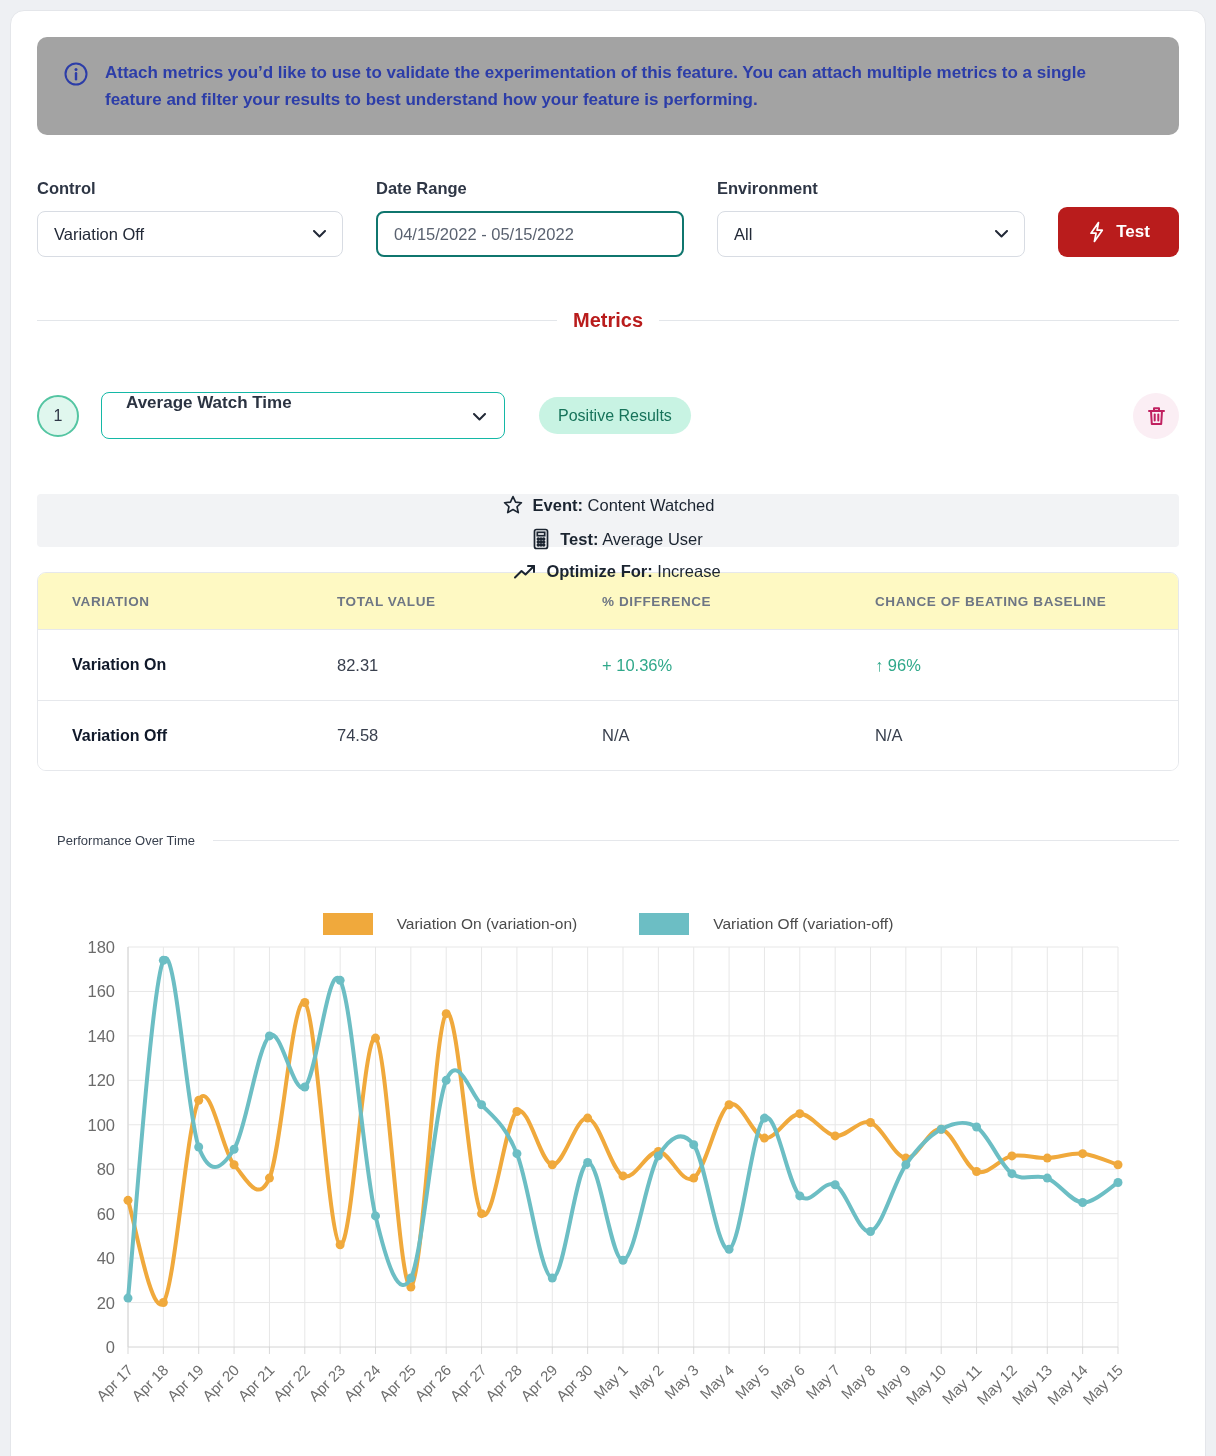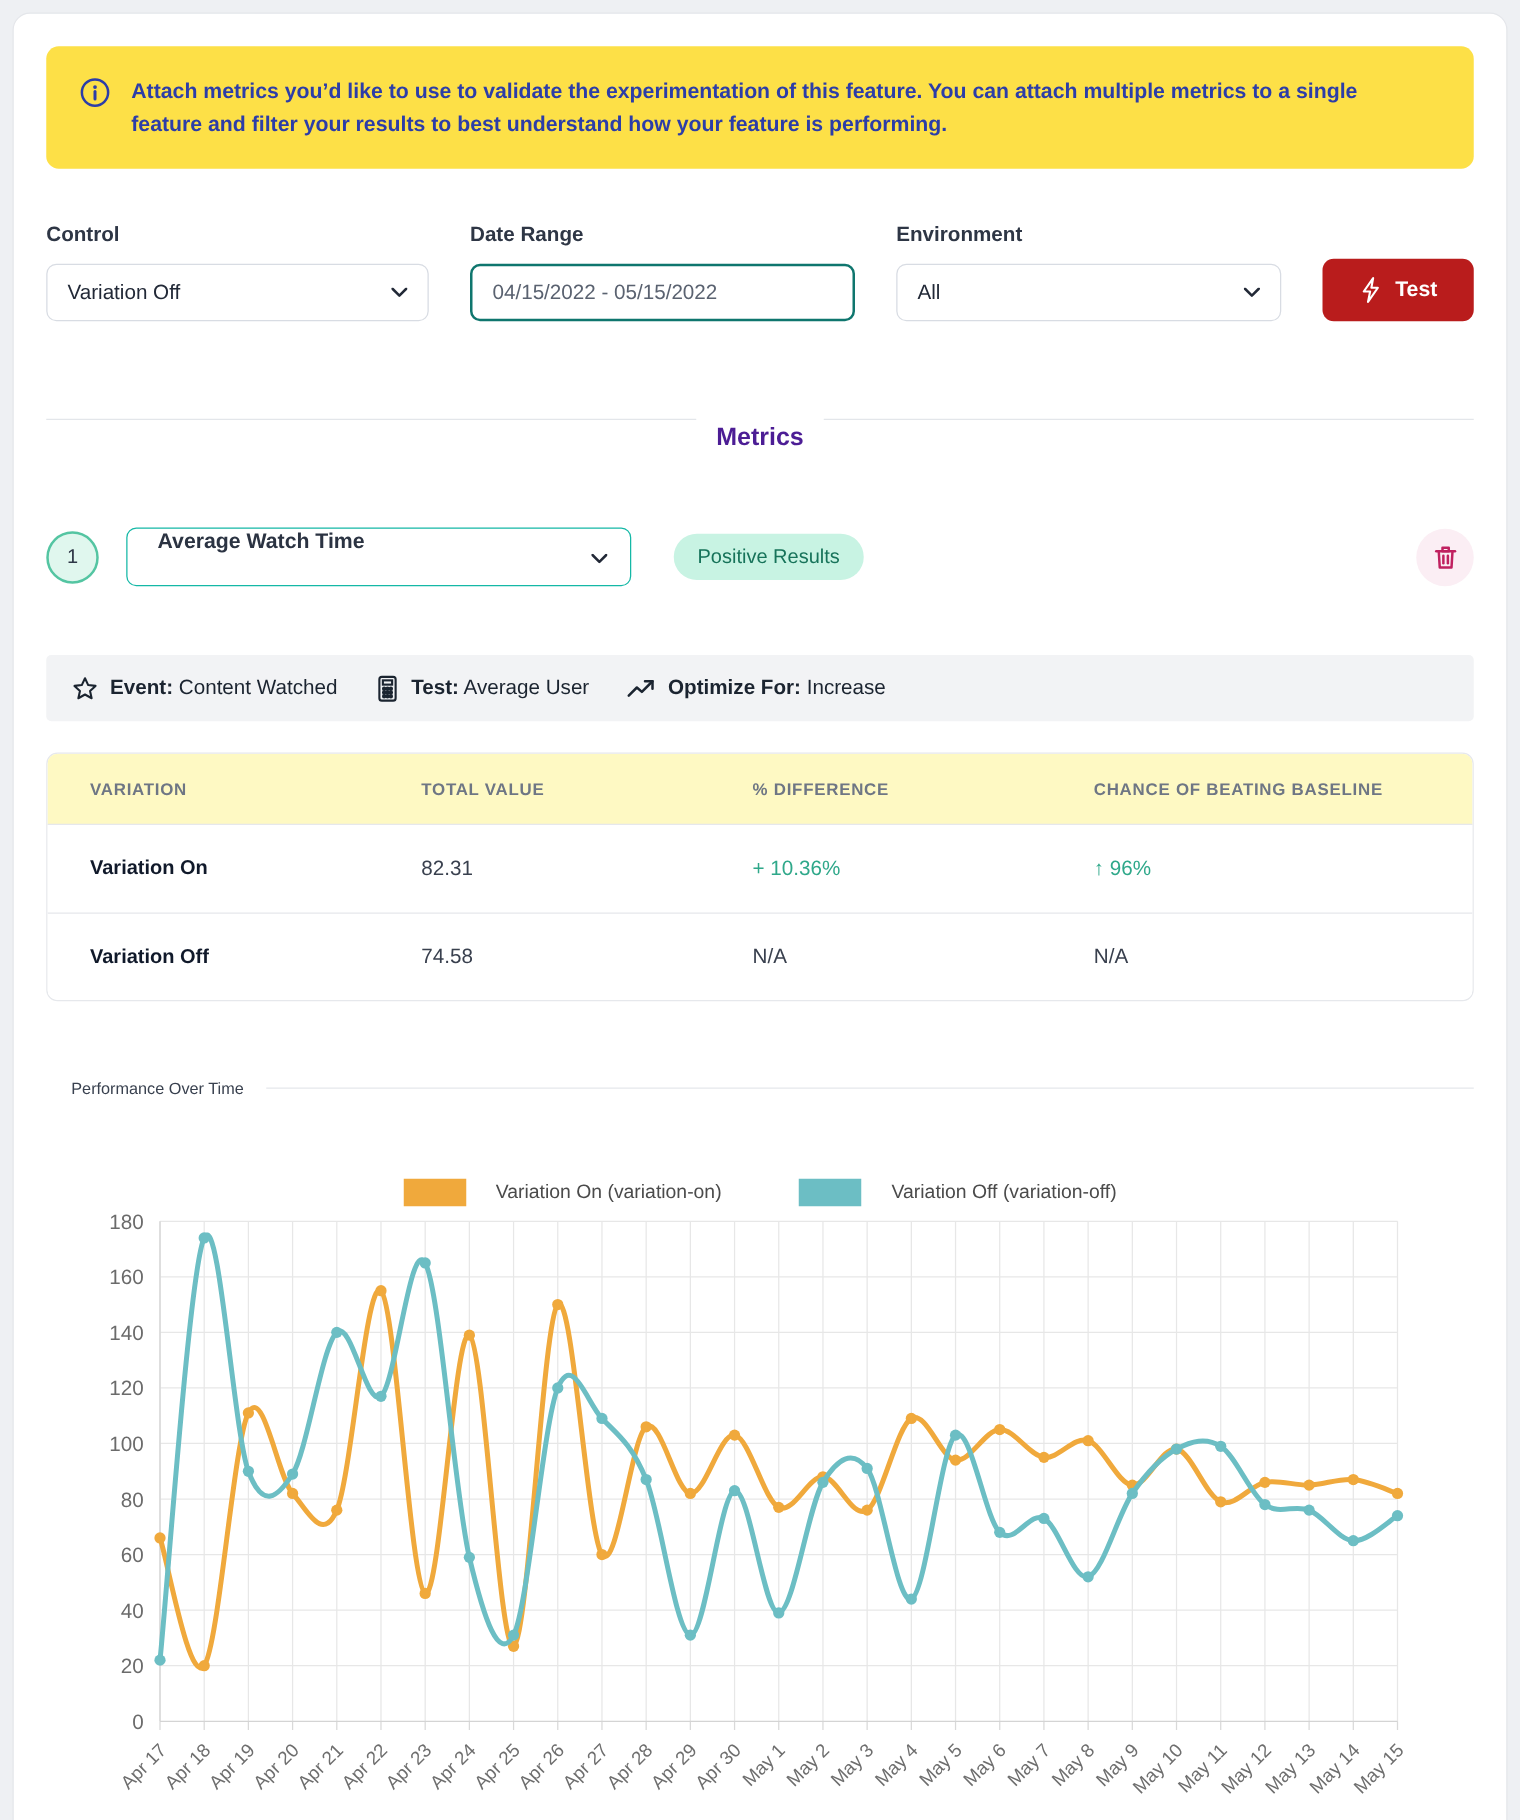--- a/index.html
+++ b/index.html
@@ -1,45 +1,45 @@
 <!DOCTYPE html>
 <html><head>
 <meta charset="utf-8">
 <style>
   * { margin:0; padding:0; box-sizing:border-box; }
   html,body { width:1216px; height:1456px; overflow:hidden; background:#eef0f3; font-family:"Liberation Sans", sans-serif; }
   .card { position:absolute; left:10px; top:10px; width:1196px; height:1460px; background:#ffffff; border:1px solid #e4e6ea; border-radius:14px; padding:26px; }
 
   
-  .banner { display:flex; gap:16px; background:#fde047; border-radius:10px; padding:22px 26px; margin-bottom:44px; }
+  .banner { display:flex; gap:16px; background:#a3a3a3; border-radius:10px; padding:22px 26px; margin-bottom:44px; }
   .banner svg { flex:0 0 auto; margin-top:2px; }
   .banner p { color:#2c3da8; font-size:17px; font-weight:700; line-height:27px; max-width:1030px; }
 
   
   .filters { display:grid; grid-template-columns:306px 308px 308px 1fr; column-gap:33px; margin-bottom:52px; }
   .field-label { font-size:16.5px; font-weight:700; color:#2e3645; margin-bottom:13px; }
   .control { position:relative; height:46px; border:1px solid #d8dce3; border-radius:8px; background:#fff; display:flex; align-items:center; padding:0 16px; font-size:16.5px; color:#222937; }
   .control .chev { position:absolute; right:16px; top:50%; transform:translateY(-50%); }
   .date-input { width:100%; height:46px; border:2px solid #0f766e; border-radius:8px; padding:0 16px; font-size:16.5px; color:#5a6270; font-family:"Liberation Sans", sans-serif; outline:none; }
   .test-btn { justify-self:end; align-self:end; width:121px; height:50px; background:#b91c1c; border:none; border-radius:9px; color:#fff; font-size:17px; font-weight:700; display:flex; align-items:center; justify-content:center; gap:10px; cursor:pointer; font-family:"Liberation Sans", sans-serif; }
 
   
   .divider { display:flex; align-items:center; gap:16px; margin-bottom:60px; }
   .divider .line { flex:1; height:1px; background:#e3e6ea; }
-  .divider .title { font-size:20px; font-weight:700; color:#4c1d95;margin-top:30px; }
+  .divider .title { font-size:20px; font-weight:700; color:#b91c1c; }
 
   
   .metric-row { display:flex; align-items:center; margin-bottom:55px; }
   .num-circle { width:42px; height:42px; border-radius:50%; background:#e0f7ee; border:2px solid #54c5a2; color:#2f3847; font-size:16px; display:flex; align-items:center; justify-content:center; margin-right:22px; }
   .metric-select { position:relative; width:404px; height:47px; border:1px solid #14b8a6; border-radius:8px; display:flex; align-items:flex-start; padding:0 18px 0 24px; font-size:17px; font-weight:600; color:#2b3342; }
   .badge { margin-left:34px; background:#c8f3e3; color:#17735a; border-radius:19px; height:37px; display:flex; align-items:center; padding:0 19px; font-size:16px; }
   .trash-btn { margin-left:auto; width:46px; height:46px; border-radius:50%; background:#fbeef4; border:none; display:flex; align-items:center; justify-content:center; cursor:pointer; }
 
   
-  .event-bar { background:#f2f3f5; border-radius:4px; height:53px; display:flex; align-items:center; gap:12px; padding:0 20px; margin-bottom:25px; font-size:16.5px; color:#1b2430; }
+  .event-bar { background:#f2f3f5; border-radius:4px; height:53px; display:flex; align-items:center; gap:12px; padding:0 20px; margin-bottom:25px; font-size:16.5px; color:#1b2430;flex-direction:column; }
   .event-bar .grp { display:flex; align-items:center; gap:9px; }
   .event-bar .grp + .grp { margin-left:18px; }
   .event-bar b { font-weight:700; }
 
   
   .rtable { border:1px solid #e6e8ec; border-radius:9px; overflow:hidden; margin-bottom:62px; }
   .trow { display:grid; grid-template-columns:265px 265px 273px auto; padding-left:34px; align-items:center; }
   .thead { background:#fef9c3; height:57px; border-bottom:1px solid #e6e8ec; }
   .thead span { font-size:13.5px; font-weight:700; letter-spacing:.6px; color:#6e7684; }
   .tbody-row { height:70px; background:#fff; font-size:16.5px; color:#39404e; }

